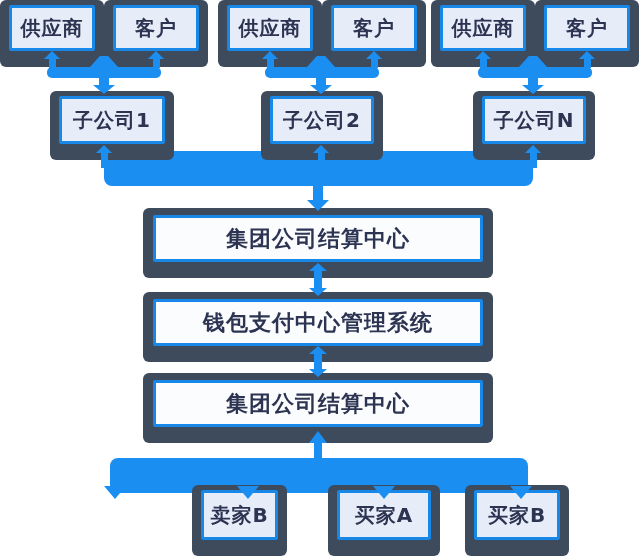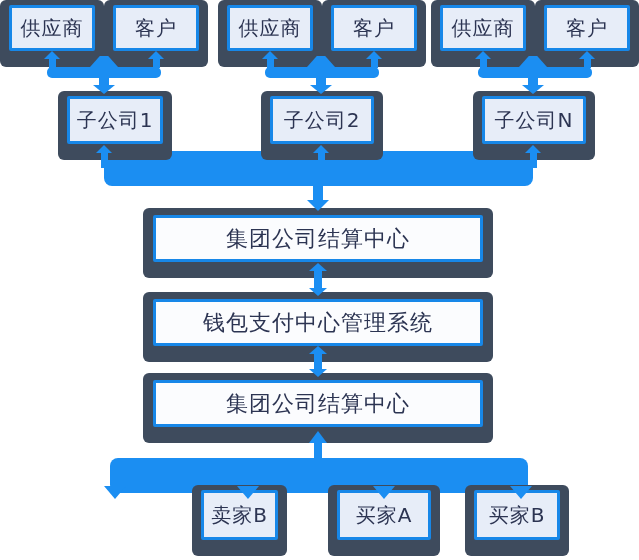--- a/index.html
+++ b/index.html
@@ -19,21 +19,21 @@
   }
   .node{
     position:absolute;background:var(--dark);box-sizing:border-box;
     padding:5px 9px 16px 9px;border-radius:6px;z-index:3;
   }
   .node .inner{
     width:100%;height:100%;box-sizing:border-box;
     border:3px solid var(--border-blue);background:var(--fill-light);
     border-radius:2px;
     display:flex;align-items:center;justify-content:center;
-    font-size:20px;font-weight:400;color:var(--text);white-space:nowrap;
+    font-size:20px;font-weight:700;color:var(--text);white-space:nowrap;
     letter-spacing:1px;
   }
   .node.big{padding:7px 10px 16px 10px;}
   .node.big .inner{background:var(--fill-white);font-size:22px;}
   .c{position:absolute;background:var(--blue);}
   .z2{z-index:2;}
   .z6{z-index:6;}
   .rb{border-radius:8px;}
   .rb5{border-radius:5px;}
   .tri-up{clip-path:polygon(50% 0,0 100%,100% 100%);}
@@ -57,21 +57,21 @@
   <div class="node" style="left:322px;top:0px;width:104px;height:67px">
     <div class="inner">客户</div>
   </div>
   <div class="node" style="left:431px;top:0px;width:104px;height:67px">
     <div class="inner">供应商</div>
   </div>
   <div class="node" style="left:535px;top:0px;width:104px;height:67px">
     <div class="inner">客户</div>
   </div>
 
-  <div class="node" style="left:58px;top:91px;width:114px;height:69px">
+  <div class="node" style="left:50px;top:91px;width:124px;height:69px">
     <div class="inner">子公司1</div>
   </div>
   <div class="node" style="left:261px;top:91px;width:122px;height:69px">
     <div class="inner">子公司2</div>
   </div>
   <div class="node" style="left:473px;top:91px;width:122px;height:69px">
     <div class="inner">子公司N</div>
   </div>
 
   <div class="node big" style="left:143px;top:208px;width:350px;height:70px">

